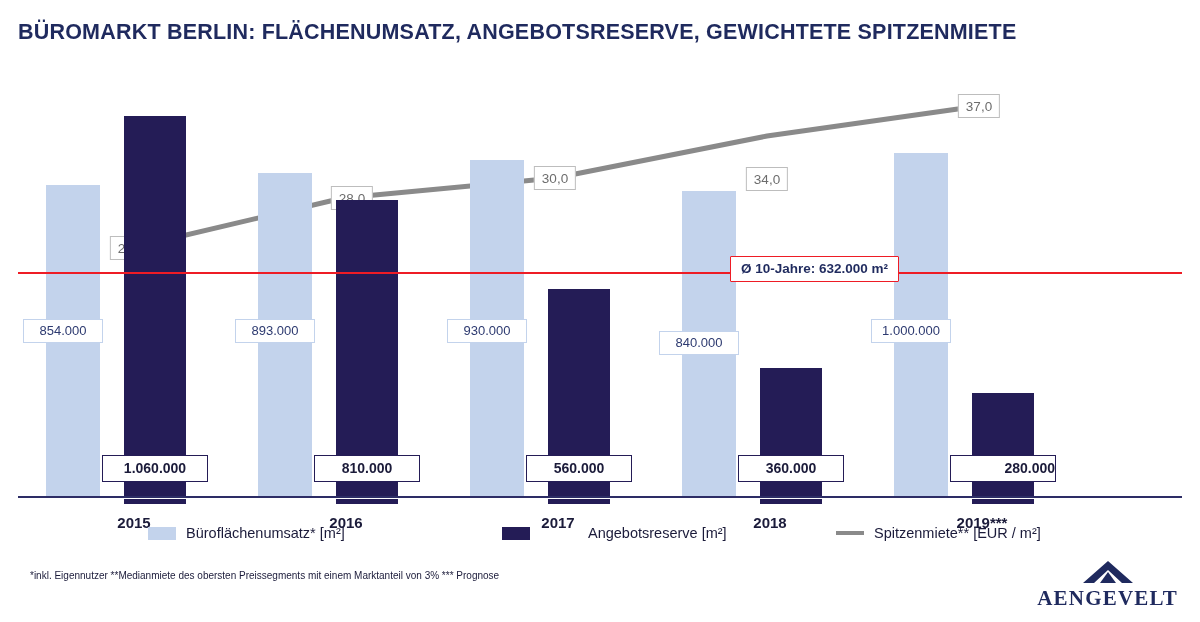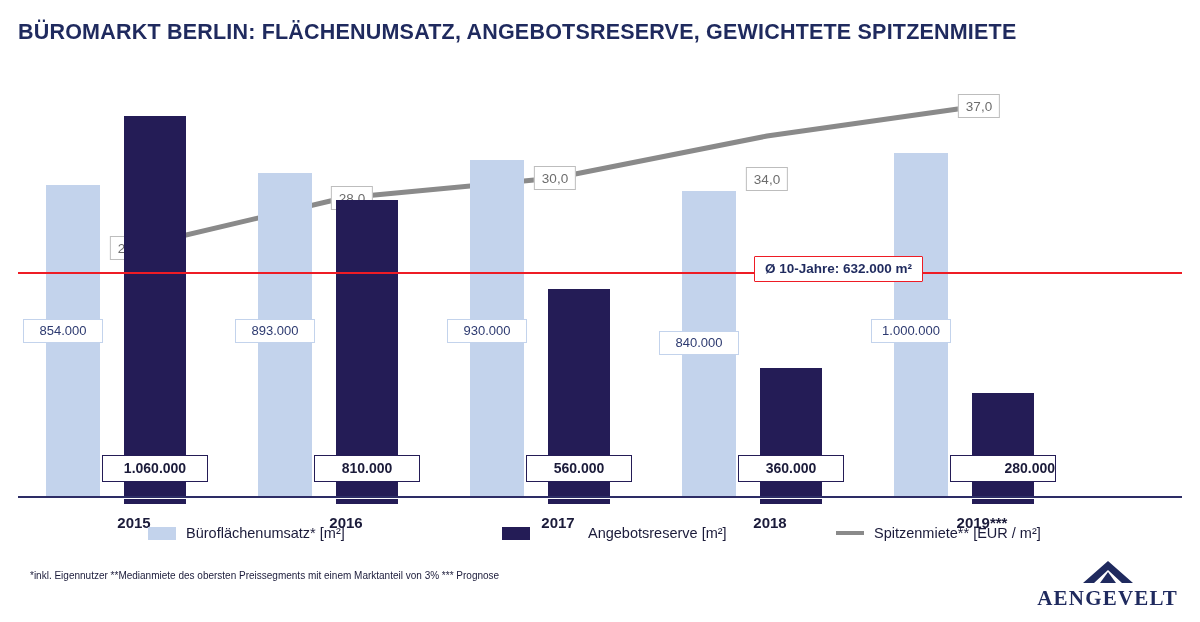--- a/index.html
+++ b/index.html
@@ -264,21 +264,21 @@
     <div class="group" style="left:858px;">
       <div class="bar light" style="height:345px;"></div>
       <div class="bar dark" style="height:105px;"></div>
       <div class="bar-tick"></div>
       <div class="val-light" style="bottom:155px;">1.000.000</div>
       <div class="val-dark" style="bottom:16px;text-align:right;">280.000</div>
       <div class="xlabel">2019***</div>
     </div>
 
     <div class="avg-line" style="top:194px;"></div>
-    <div class="avg-label" style="left:712px; top:178px;margin-left:24px;">Ø 10-Jahre: 632.000 m²</div>
+    <div class="avg-label" style="left:712px; top:178px;">Ø 10-Jahre: 632.000 m²</div>
 
     <div class="baseline"></div>
   </div>
 
   <div class="legend">
     <div class="legend-item" style="left:130px; top:0;">
       <span class="legend-swatch light"></span>
       <span>Büroflächenumsatz* [m²]</span>
     </div>
     <div class="legend-item" style="left:484px; top:0;gap:48px;">

